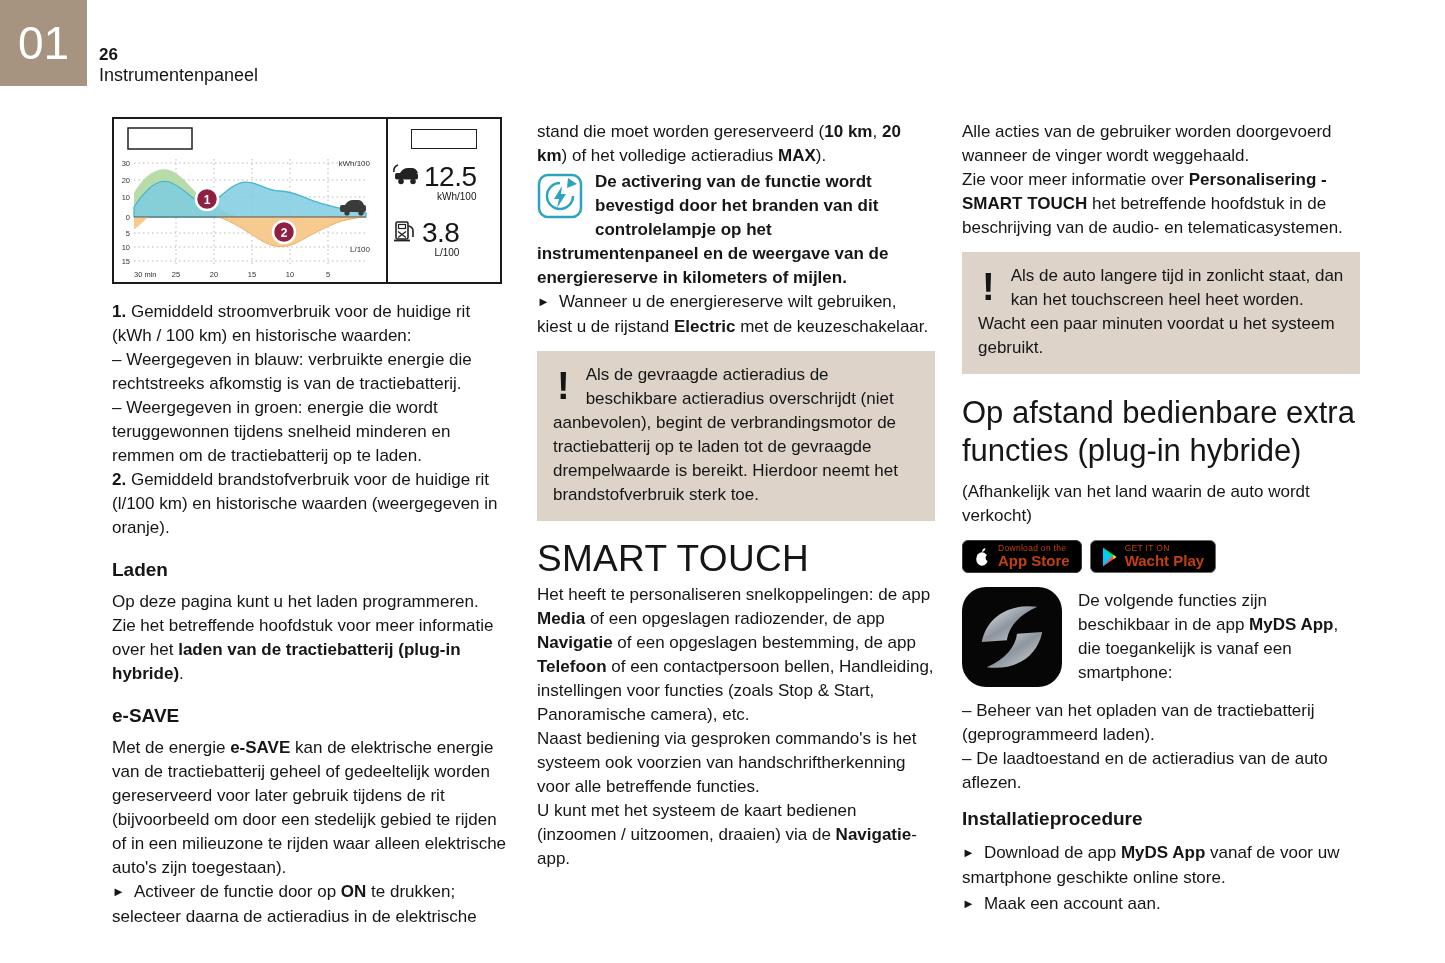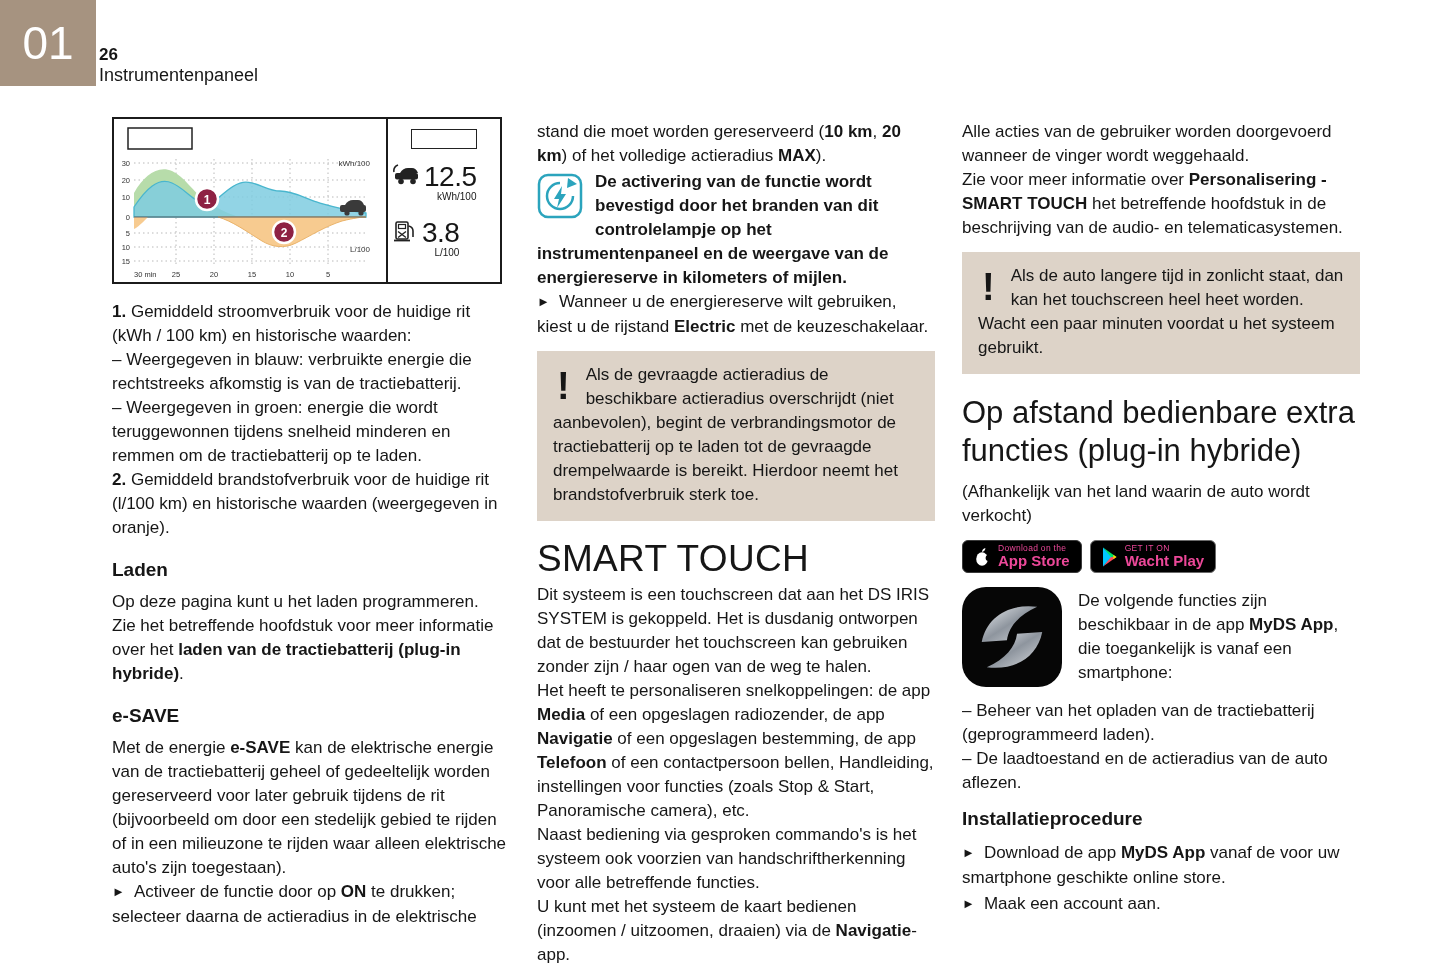--- a/index.html
+++ b/index.html
@@ -5,21 +5,21 @@
   * { margin:0; padding:0; box-sizing:border-box; }
   html,body { background:#ffffff; }
   body {
     width:1445px; height:963px; position:relative; overflow:hidden;
     font-family:"Liberation Sans", sans-serif; color:#161616;
   }
   b { font-weight:bold; }
 
   
   .chapter-tab {
-    position:absolute; left:0; top:0; width:96px; height:86px;
+    position:absolute; left:0; top:0; width:87px; height:86px;
     background:#a69380; color:#fff; font-size:46px;
     display:flex; align-items:center; justify-content:center;
   }
   .pageno { position:absolute; left:99px; top:45px; font-size:17px; font-weight:bold; }
   .section-title { position:absolute; left:99px; top:65px; font-size:18px; }
 
   
   .col { position:absolute; top:112px; width:398px; font-size:17px; line-height:24px; }
   .col1 { left:112px; }
   .col2 { left:537px; padding-top:8px; }
@@ -53,21 +53,21 @@
   .readout .num { font-size:28px; line-height:28px; letter-spacing:-0.5px; }
   .readout .unit { font-size:10px; line-height:12px; margin-top:0; }
   .ro1 { top:44px; } .ro2 { top:100px; }
 
   
   .lamp-icon { float:left; margin:3px 12px 4px 0; }
 
   
   .badges { display:flex; gap:8px; margin:12px 0 14px; }
   .badge {
-    height:33px; background:#000; color:#ec4899; border-radius:6px;
+    height:33px; background:#000; color:#c2410c; border-radius:6px;
     display:flex; align-items:center; gap:7px; padding:3px 11px;
   }
   .badge.gp { border:1px solid #6a6a6a; }
   .badge.as { border:1px solid #3a3a3a; }
   .badge .bl { display:flex; flex-direction:column; justify-content:center; }
   .badge .l1 { font-size:8.5px; line-height:9px; letter-spacing:.3px; }
   .badge .l2 { font-size:15px; line-height:16px; font-weight:bold; }
 
   
   .app-row { display:flex; gap:16px; margin:4px 0 12px; }
@@ -223,21 +223,20 @@
 
     <p><span class="tri">►</span><span><span>Wanneer u de energiereserve wilt gebruiken, kiest u de rijstand </span><b>Electric</b><span> met de keuzeschakelaar.</span></span></p>
 
     <div class="warning">
       <span class="bang">!</span>
       <span><span>Als de gevraagde actieradius de beschikbare actieradius overschrijdt (niet aanbevolen), begint de verbrandingsmotor de tractiebatterij op te laden tot de gevraagde drempelwaarde is bereikt. Hierdoor neemt het brandstofverbruik sterk toe.</span></span>
       <div style="clear:both;"></div>
     </div>
 
     <h2 class="smart">SMART TOUCH</h2>
-    <p><span>Dit systeem is een touchscreen dat aan het DS IRIS SYSTEM is gekoppeld. Het is dusdanig ontworpen dat de bestuurder het touchscreen kan gebruiken zonder zijn / haar ogen van de weg te halen.</span></p>
     <p><span>Het heeft te personaliseren snelkoppelingen: de app </span><b>Media</b><span> of een opgeslagen radiozender, de app </span><b>Navigatie</b><span> of een opgeslagen bestemming, de app </span><b>Telefoon</b><span> of een contactpersoon bellen, Handleiding, instellingen voor functies (zoals Stop &amp; Start, Panoramische camera), etc.</span></p>
     <p><span>Naast bediening via gesproken commando's is het systeem ook voorzien van handschriftherkenning voor alle betreffende functies.</span></p>
     <p><span>U kunt met het systeem de kaart bedienen (inzoomen / uitzoomen, draaien) via de </span><b>Navigatie</b><span>-app.</span></p>
   </section>
 
   <section class="col col3">
     <p><span>Alle acties van de gebruiker worden doorgevoerd wanneer de vinger wordt weggehaald.</span></p>
     <p><span>Zie voor meer informatie over </span><b>Personalisering - SMART TOUCH</b><span> het betreffende hoofdstuk in de beschrijving van de audio- en telematicasystemen.</span></p>
 
     <div class="warning">

